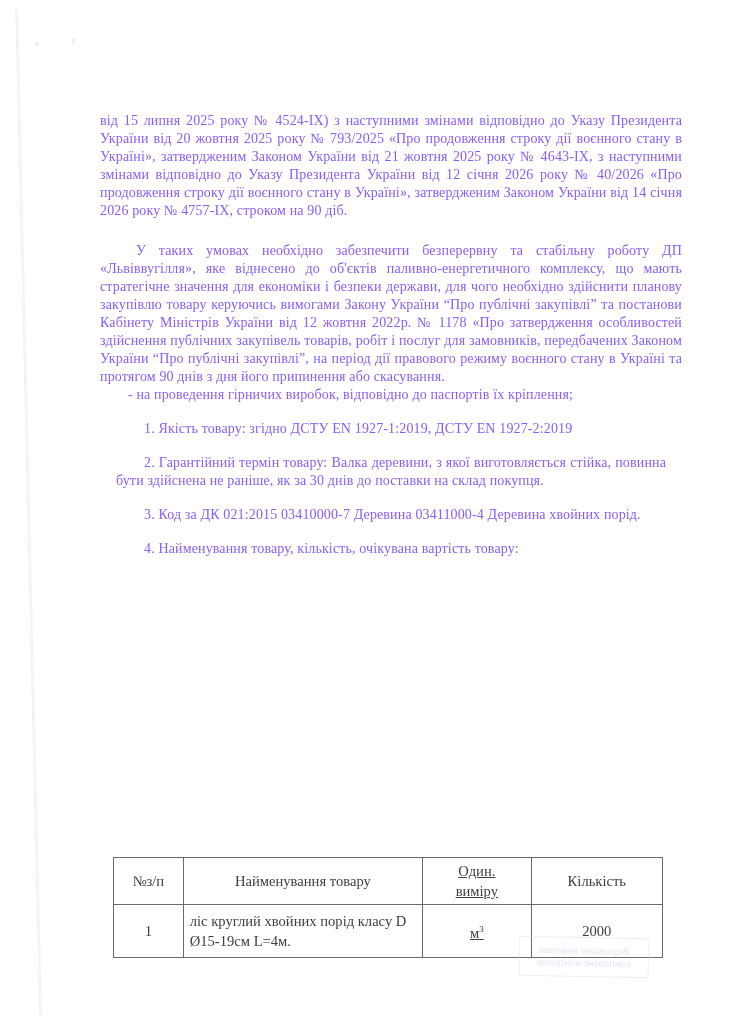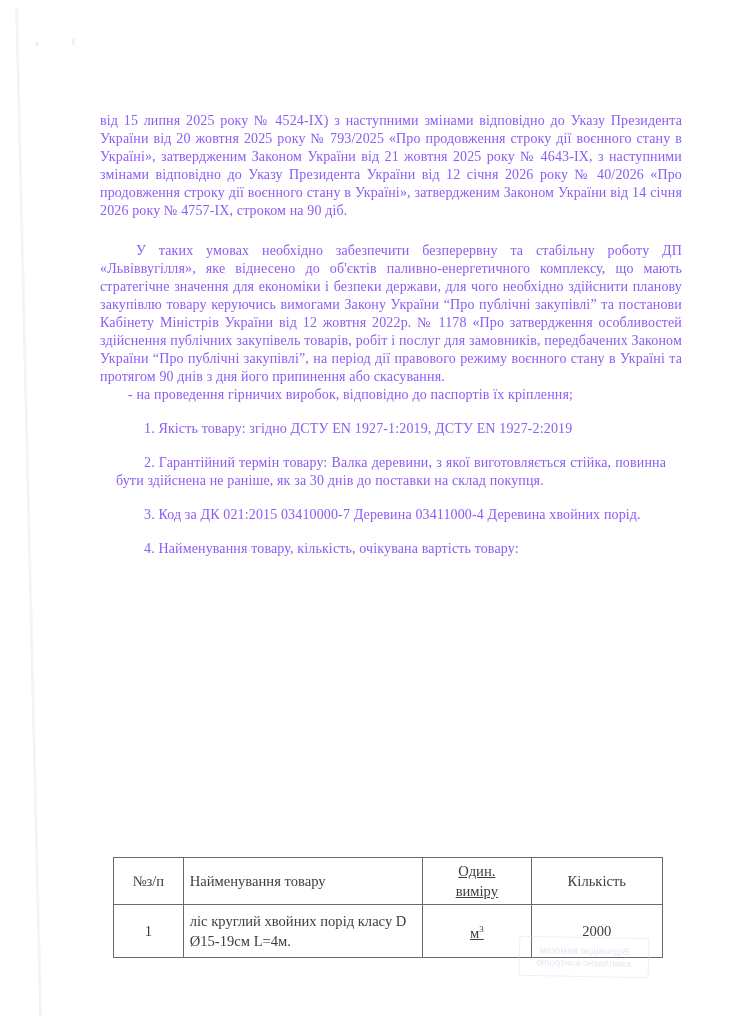--- a/index.html
+++ b/index.html
@@ -94,21 +94,21 @@
     font-size: 14.6px;
     line-height: 20px;
     padding: 3px 6px;
     vertical-align: middle;
   }
   .c-num   { width: 62px;  text-align: center; }
   .c-name  { width: 248px; text-align: justify; }
   .c-unit  { width: 104px; text-align: center; text-decoration: underline; }
   .c-qty   { width: 128px; text-align: center; }
 
-  th.c-name { }
+  th.c-name { text-align: center; }
 
   td.c-name {
     text-align: justify;
     text-justify: inter-word;
     padding: 4px 9px 6px 9px;
     line-height: 22px;
     border-radius: 16px;
   }
   td.c-name .l2 { display: block; text-align: left; }
   .drow td { height: 46px; }

